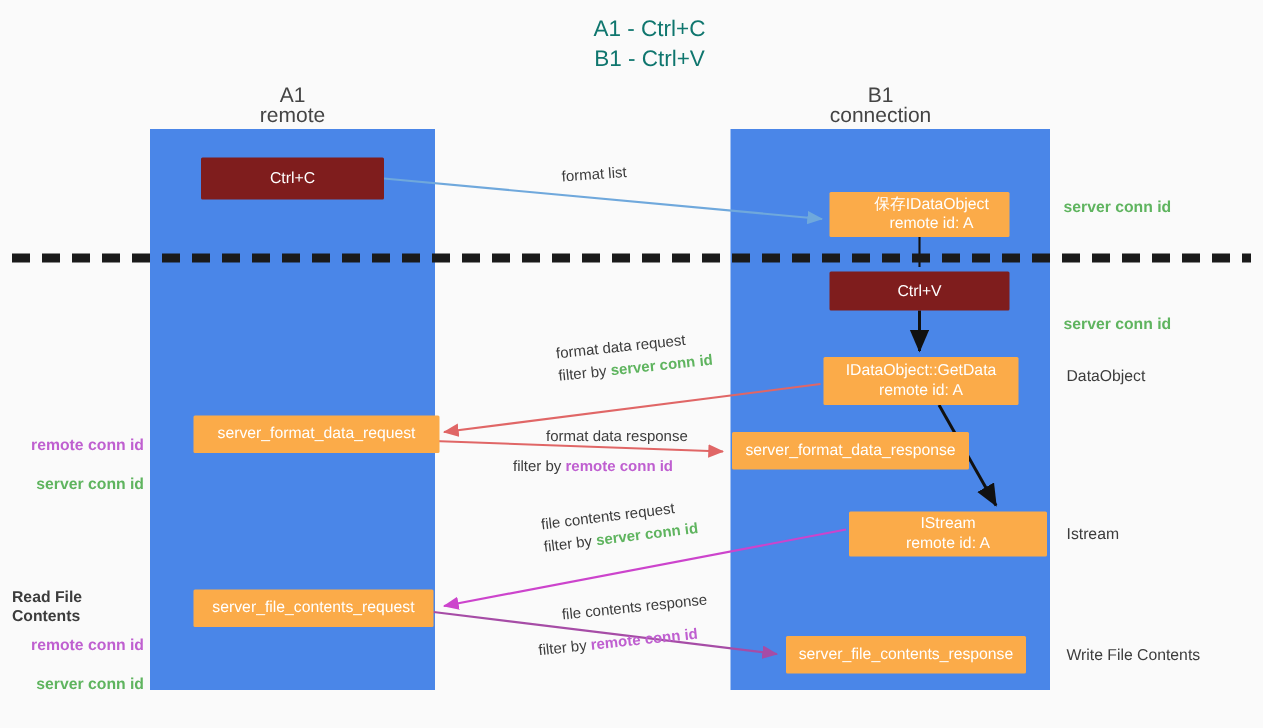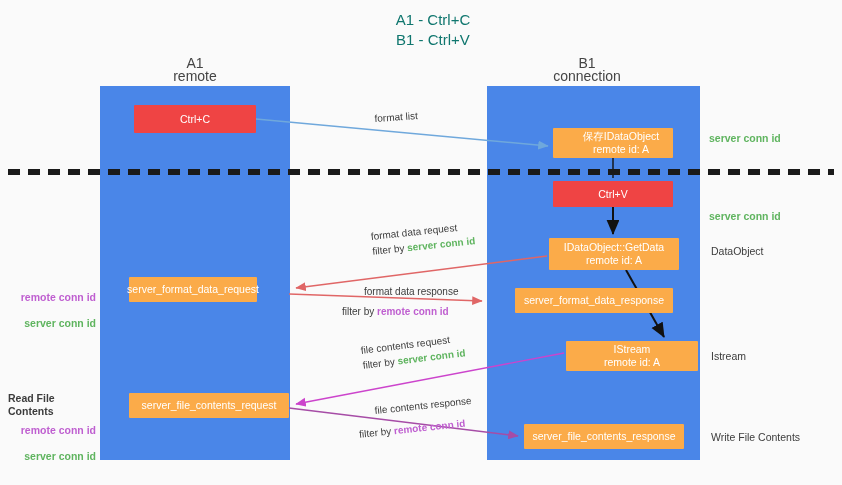--- a/index.html
+++ b/index.html
@@ -45,30 +45,30 @@
   
   .node{
     box-sizing:border-box;
     display:flex;align-items:center;justify-content:center;
     text-align:center;
     color:#ffffff;
     font-size:10.5px;line-height:13px;
     white-space:pre-line;
     border-radius:1px;
   }
-  .green{background:#ef4444;}
+  .green{background:#7f1d1d;}
   .orange{background:#fbab49;}
 
   #n-ctrlc{left:134px;top:105px;width:122px;height:28px;}
   #n-save{left:553px;top:128px;width:120px;height:30px;padding-left:16px;}
   #n-ctrlv{left:553px;top:181px;width:120px;height:26px;}
   #n-getdata{left:549px;top:238px;width:130px;height:32px;}
   #n-istream{left:566px;top:341px;width:132px;height:30px;}
-  #n-fdreq{left:129px;top:277px;width:128px;height:25px;}
-  #n-fdres{left:488px;top:288px;width:158px;height:25px;margin-left:27px;}
+  #n-fdreq{left:129px;top:277px;width:164px;height:25px;}
+  #n-fdres{left:488px;top:288px;width:158px;height:25px;}
   #n-fcreq{left:129px;top:393px;width:160px;height:25px;}
   #n-fcres{left:524px;top:424px;width:160px;height:25px;}
 
   
   .ann{font-size:10.5px;line-height:13px;white-space:pre-line;}
   .green-t{color:#5fb45f;font-weight:bold;}
   .purple-t{color:#bf5fd0;font-weight:bold;}
   .plain-t{color:#3c3c3c;}
 
   #ann-sc1{left:709px;top:132px;}

